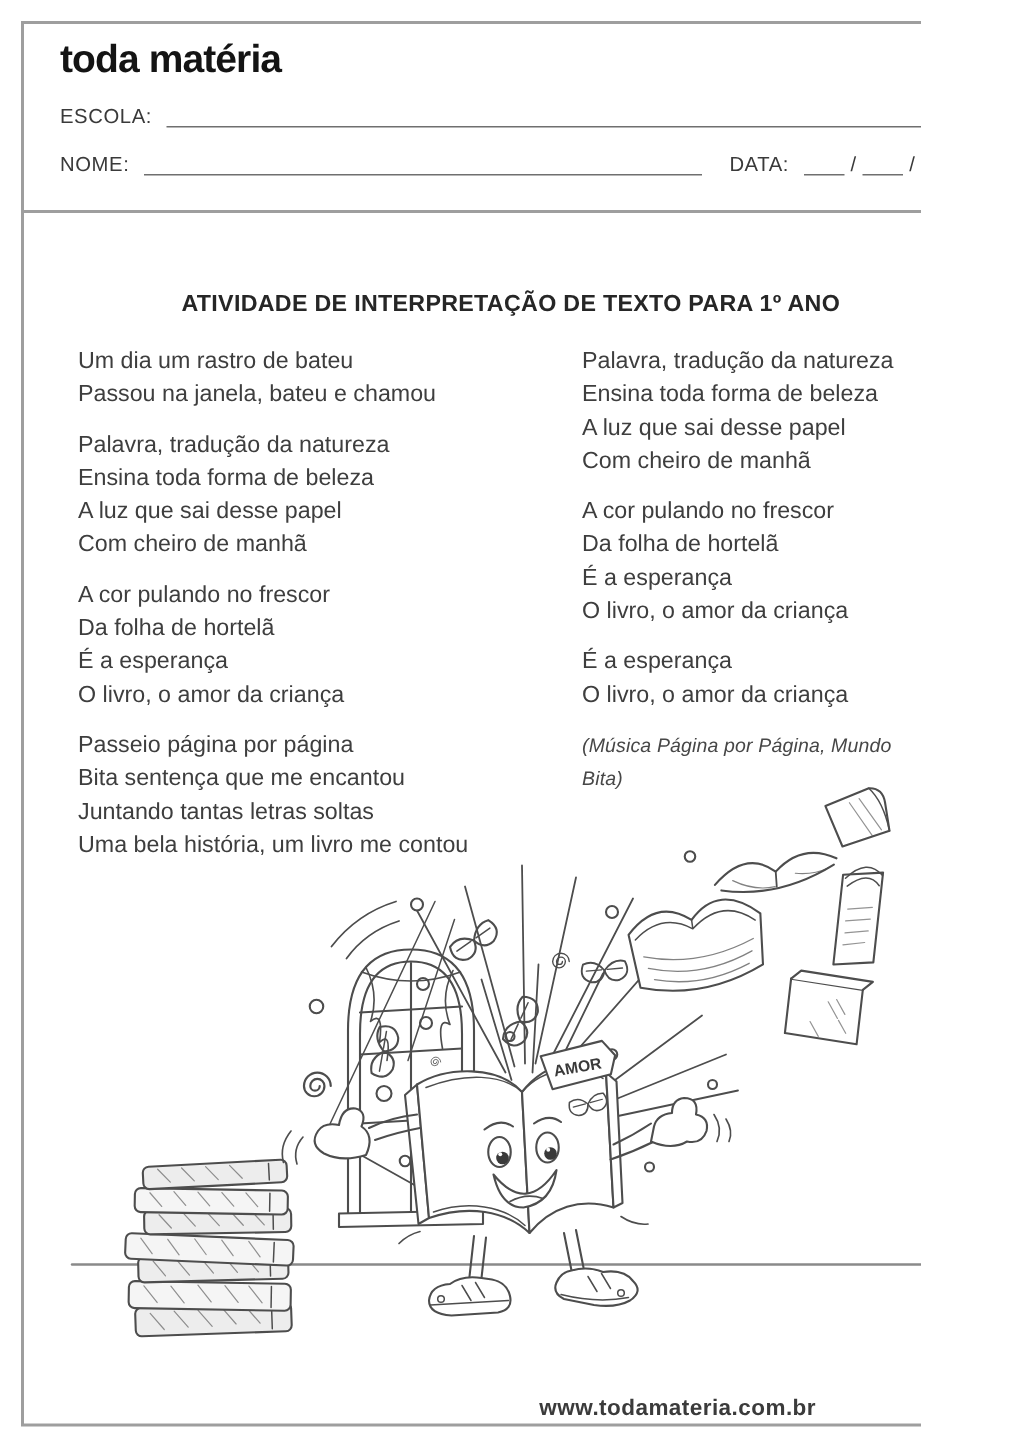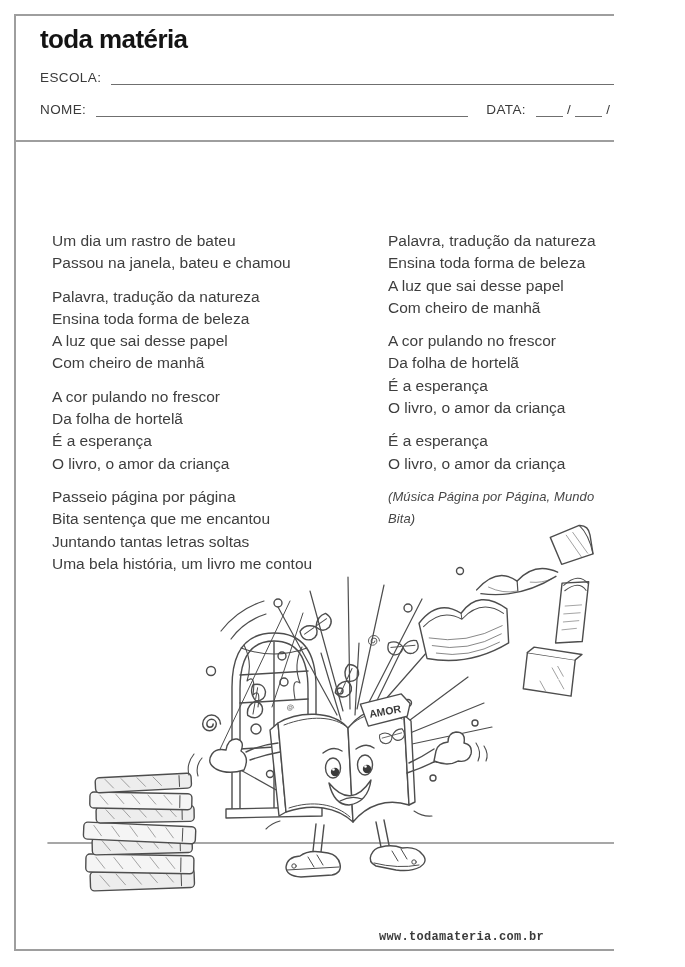--- a/index.html
+++ b/index.html
@@ -18,21 +18,21 @@
   .date-blank{width:27px;border-bottom:1.5px solid #6f6f6f;height:15px;}
   .slash{padding:0 4px;color:#3a3a3a;}
   .title{position:absolute;left:14px;top:194px;width:653px;text-align:center;
     font-size:15.5px;font-weight:bold;color:#262626;letter-spacing:0.2px;}
   .poem{position:absolute;top:230px;font-size:15.5px;line-height:22.3px;color:#3e3e3e;}
   .col-left{left:52px;}
   .col-right{left:388px;}
   .stanza{margin-bottom:11px;}
   .credit{margin-top:5px;font-style:italic;font-size:13px;color:#474747;letter-spacing:0.1px;}
   .illus{position:absolute;left:40px;top:515px;}
-  .site{position:absolute;right:70px;top:930px;font-size:12px;font-weight:bold;color:#3b3b3b;letter-spacing:0.3px;font-family:Liberation Mono, monospace;}
+  .site{position:absolute;right:70px;top:930px;font-size:15px;font-weight:bold;color:#3b3b3b;letter-spacing:0.3px;}
 </style>
 </head>
 <body>
 
 <div class="page">
   <div class="border-box"></div>
   <div class="logo">toda matéria</div>
 
   <div class="form-row row-escola">
     <span class="form-label">ESCOLA:</span>
@@ -45,20 +45,21 @@
     <span class="form-label">DATA:</span>
     <span class="date-blank"></span>
     <span class="slash">/</span>
     <span class="date-blank"></span>
     <span class="slash">/</span>
     <span class="date-blank"></span>
   </div>
 
   <div class="divider"></div>
 
+  <div class="title">ATIVIDADE DE INTERPRETAÇÃO DE TEXTO PARA 1º ANO</div>
 
   <div class="poem col-left">
     <div class="stanza">
       <div>Um dia um rastro de bateu</div>
       <div>Passou na janela, bateu e chamou</div>
     </div>
     <div class="stanza">
       <div>Palavra, tradução da natureza</div>
       <div>Ensina toda forma de beleza</div>
       <div>A luz que sai desse papel</div>

